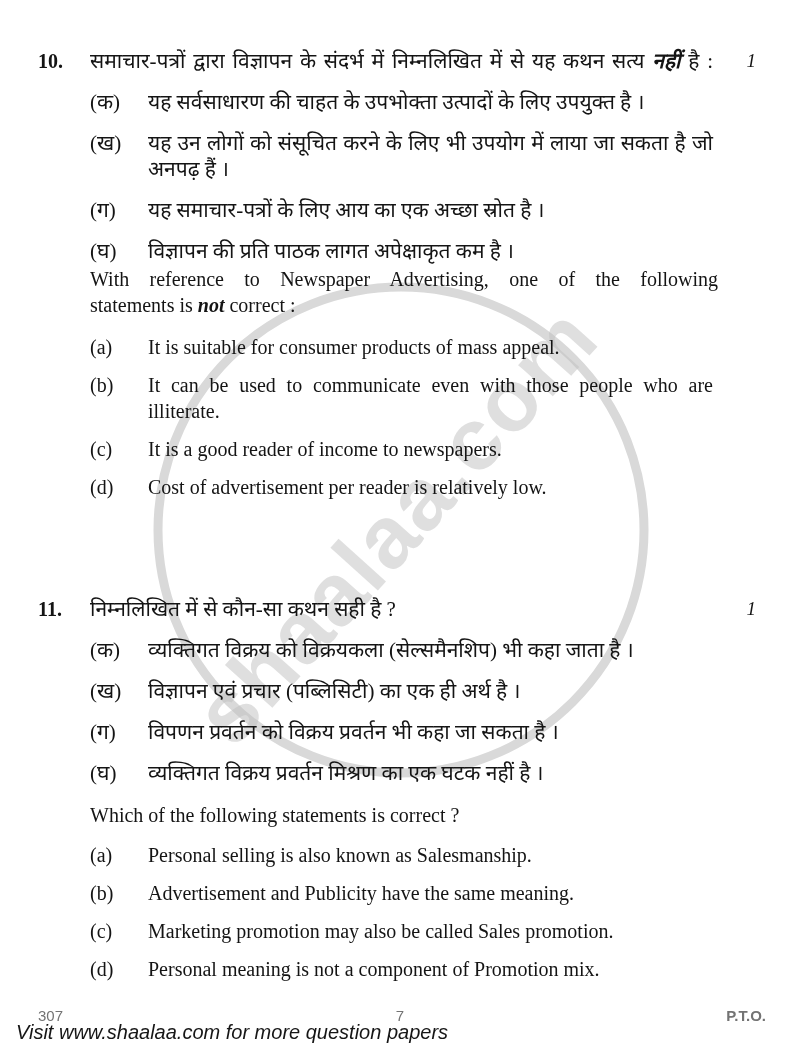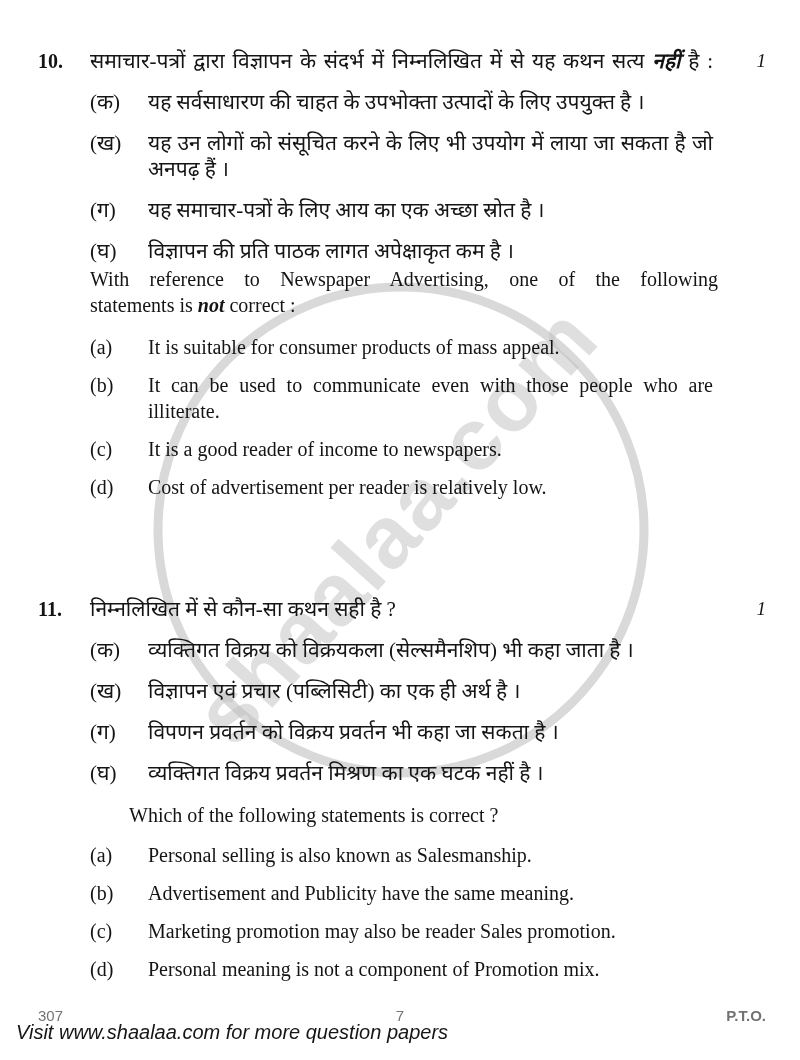--- a/index.html
+++ b/index.html
@@ -2,41 +2,41 @@
 <html><head>
 <meta charset="utf-8">
 <style>
   html,body { margin:0; padding:0; background:#ffffff; }
   .page {
     position:relative; width:800px; height:1060px; background:#ffffff;
     font-family:"Liberation Serif","DejaVu Serif",serif; color:#141414;
     overflow:hidden;
   }
   .watermark { position:absolute; left:0; top:0; z-index:0; }
-  .content { position:relative; z-index:1; padding:48px 32px 0 38px; }
+  .content { position:relative; z-index:1; padding:48px 42px 0 38px; }
 
   .qrow { display:flex; align-items:flex-start; }
   .qnum { width:52px; flex:none; font-weight:bold; font-size:20px; line-height:26px; }
   .qbody { width:623px; flex:none;font-family:Liberation Serif, serif; }
   .qmarks { margin-left:auto; font-style:italic; font-size:19px; line-height:26px; padding-right:2px; }
 
   .hi { font-size:21px; line-height:26px; }
   .en { font-size:20px; line-height:26px; }
 
   .opt { display:flex; margin-top:15px; }
   .opt-en { margin-top:12px; }
   .olabel { width:58px; flex:none; }
   .otext { width:565px; flex:none; }
 
   .just { text-align:justify; text-align-last:justify; }
   .bi { font-weight:bold; font-style:italic; }
 
   .enpara { margin-top:2px; }
   .q11 { margin-top:96px; }
-  .hdr-gap { margin-top:16px;margin-left:39px; }
+  .hdr-gap { margin-top:16px; }
 
   .footer-num {
     position:absolute; top:1007px;
     font-family:"Liberation Sans","DejaVu Sans",sans-serif;
     font-size:15px; color:#737373;
   }
   .f-left { left:38px; }
   .f-page { left:50%; transform:translateX(-50%); }
   .f-right { right:34px; font-weight:600; }
   .banner {
@@ -144,21 +144,21 @@
         <div class="opt opt-en en" style="margin-top:14px;">
           <div class="olabel">(a)</div>
           <div class="otext">Personal selling is also known as Salesmanship.</div>
         </div>
         <div class="opt opt-en en">
           <div class="olabel">(b)</div>
           <div class="otext">Advertisement and Publicity have the same meaning.</div>
         </div>
         <div class="opt opt-en en">
           <div class="olabel">(c)</div>
-          <div class="otext">Marketing promotion may also be reader Sales promotion.</div>
+          <div class="otext">Marketing promotion may also be called Sales promotion.</div>
         </div>
         <div class="opt opt-en en">
           <div class="olabel">(d)</div>
           <div class="otext">Personal meaning is not a component of Promotion mix.</div>
         </div>
       </div>
     </div>
 
   </div>
 

